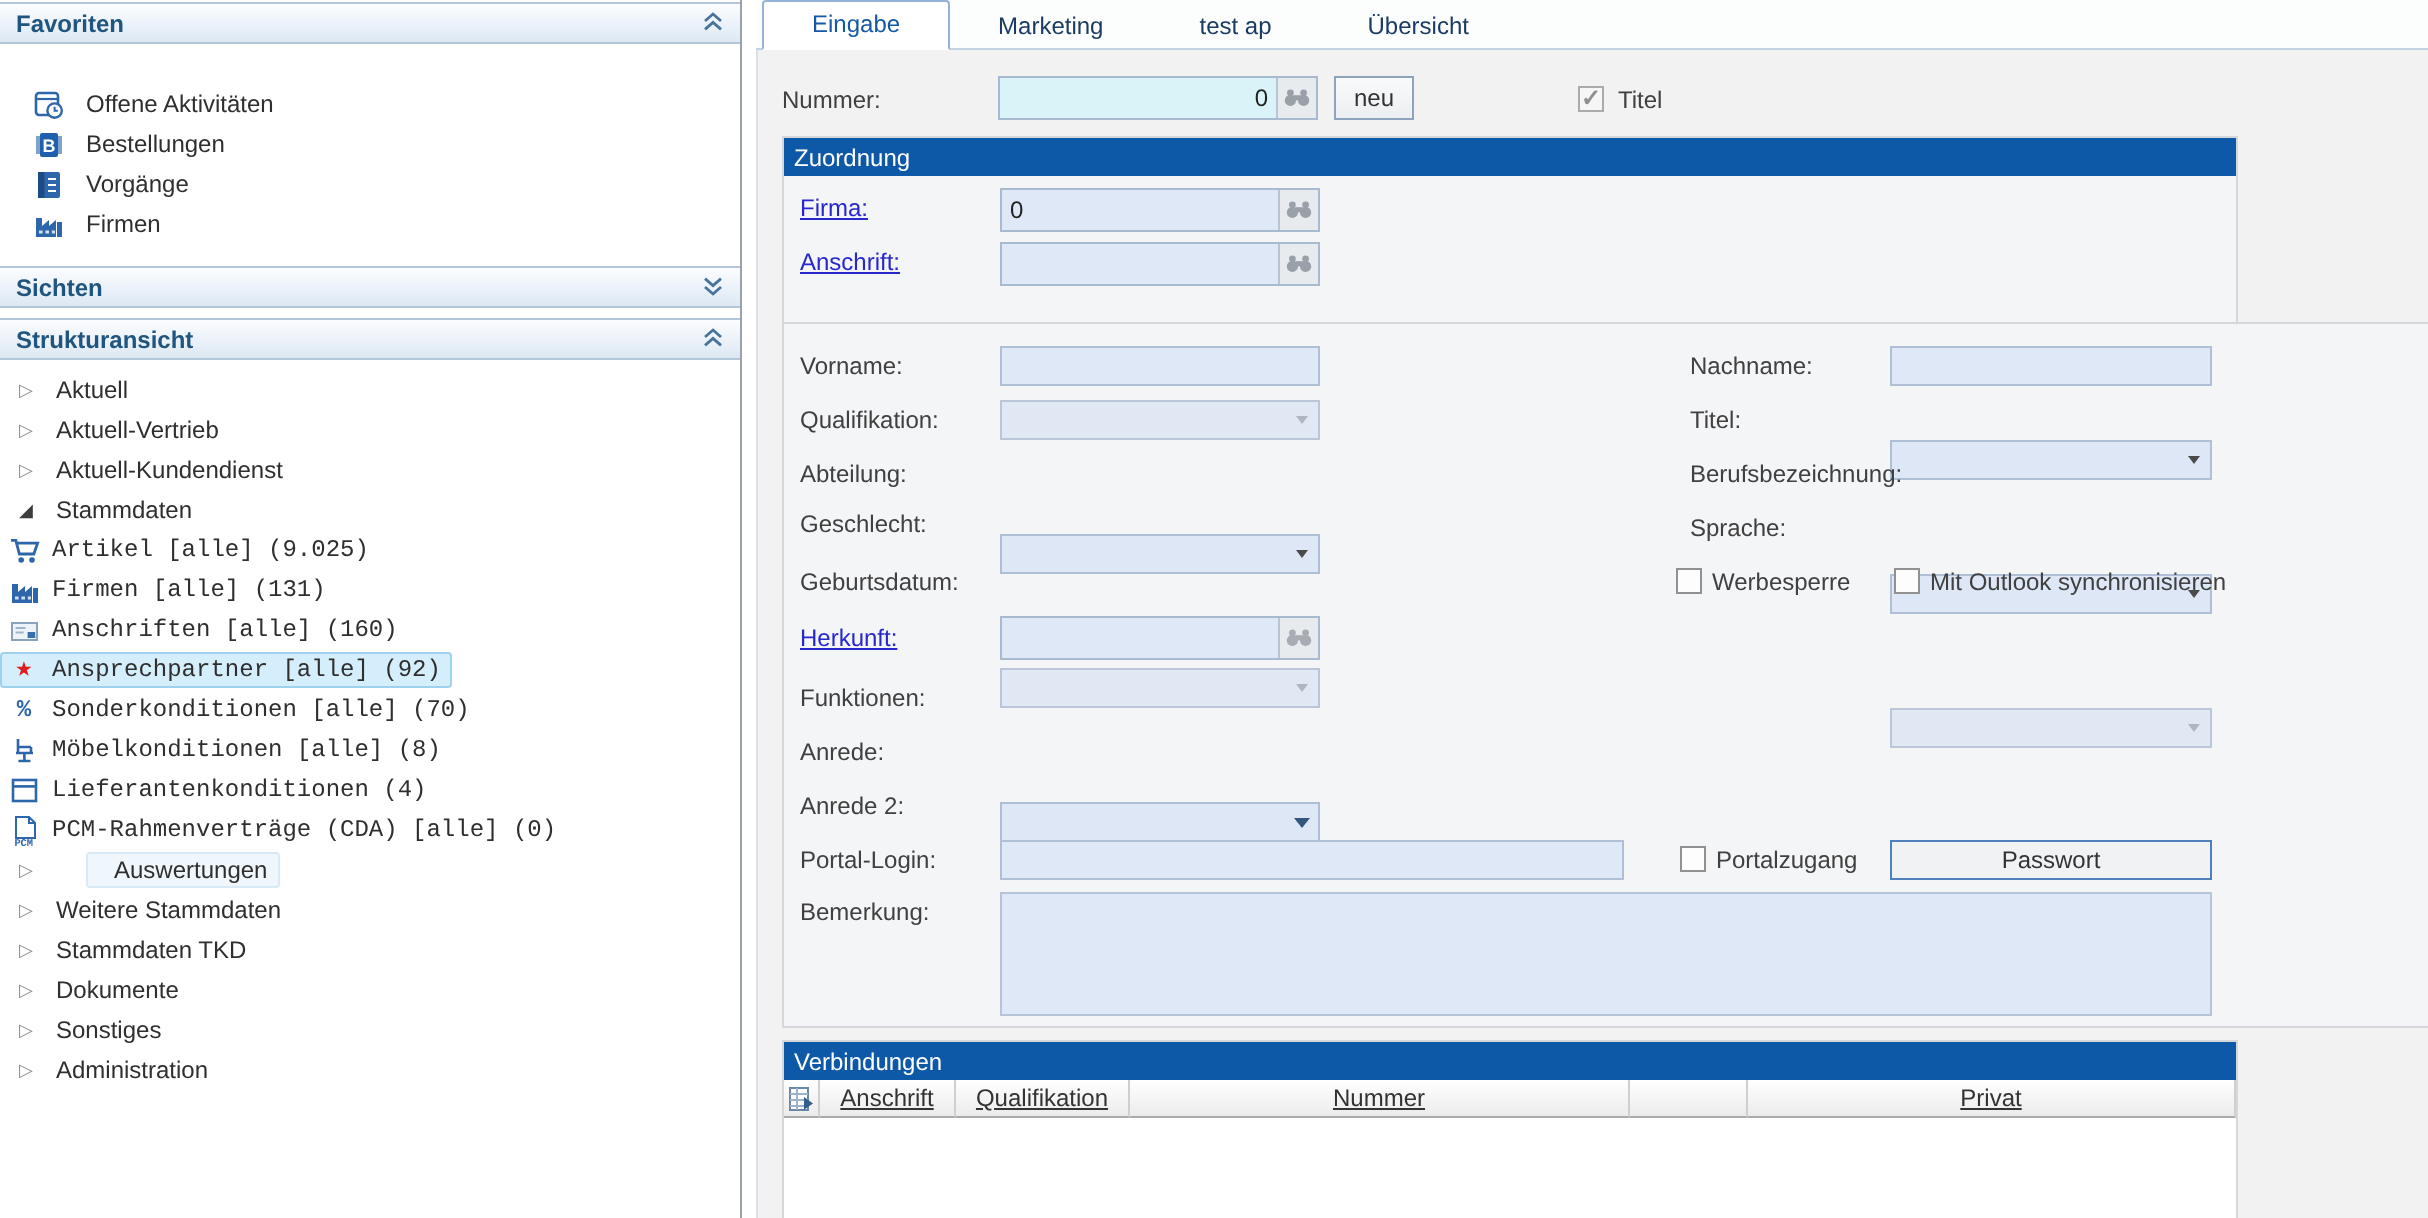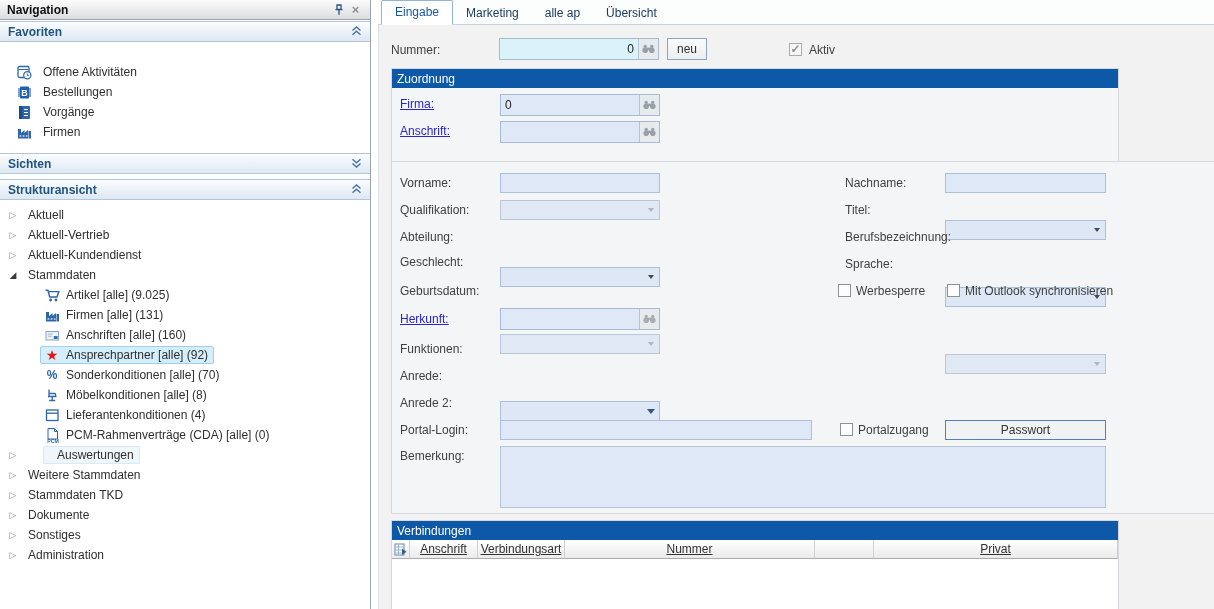--- a/index.html
+++ b/index.html
@@ -28,32 +28,32 @@
   .fav-row{height:20px;display:flex;align-items:center;}
   .fav-icon{width:22px;margin-left:13px;display:flex;justify-content:center;}
   .fav-label{margin-left:8px;color:#2f2f2f;}
 
   #tree{list-style:none;margin:5px 0 0 0;padding:0;}
   .trow{height:20px;display:flex;align-items:center;}
   .exp{width:12px;margin-left:7px;font-size:9px;color:#8f8f8f;text-align:center;flex:0 0 auto;}
   .exp.open{color:#3c3c3c;font-size:9px;}
   .tlabel{margin-left:7px;color:#2f2f2f;}
   .node-box{display:flex;align-items:center;border:1px solid transparent;border-radius:2px;padding:1px 5px 1px 1px;}
-  .trow.child .node-box{margin-left:40px;}
+  .trow.child .node-box{font-family:Liberation Mono, monospace;}
   .ticon{width:20px;display:flex;justify-content:center;flex:0 0 auto;}
   .ticon + .tlabel{margin-left:4px;}
   .node-box.selected{background:#d5eefb;border-color:#9ed1ee;}
   .node-box.focused{background:#f0f7fc;border-color:#d8eaf6;margin-left:24px !important;padding-left:6px;}
   .ticon-star{color:#e01b1b;font-size:14px;line-height:14px;}
   .ticon-pct{color:#2e66ac;font-weight:bold;font-size:12px;}
 
   
   #tabbar{position:absolute;left:378px;top:0;right:0;height:25px;background:#fcfdfd;
           border-bottom:1px solid #c3d3e4;display:flex;align-items:flex-end;padding-left:3px;box-sizing:border-box;}
-  .tab{height:22px;line-height:22px;padding:0 13px;color:#1b3b63;}
+  .tab{height:22px;line-height:22px;padding:0 24px;color:#1b3b63;}
   .tab.active{background:#fff;border:1px solid #95b3d7;border-bottom:1px solid #fff;
               color:#1458a6;margin-bottom:-1px;height:23px;border-radius:2px 2px 0 0;}
 
   #page{position:absolute;left:378px;top:25px;right:0;bottom:0;background:#f2f2f3;
         border-left:1px solid #d9e0e8;box-sizing:border-box;}
 
   .lbl{color:#404040;}
   .abs{position:absolute;}
 
   .groupbox{position:absolute;background:#f4f5f7;border:1px solid #d5d7da;box-sizing:border-box;}
@@ -95,32 +95,20 @@
          display:flex;align-items:center;justify-content:center;color:#333;box-sizing:border-box;}
   .vcell.first{justify-content:center;}
   .vbody{background:#fff;height:52px;}
 </style>
 </head>
 <body>
 
 <div id="canvas">
 
   <aside id="nav">
-    <div class="nav-title">
-      <span>Navigation</span>
-      <span class="spacer"></span>
-      <span class="title-btn">
-        <svg width="10" height="12" viewBox="0 0 10 12">
-            <path d="M3 1 h4 v4.5 h-4 z M1.5 5.7 h7 M5 5.7 v5" fill="none" stroke="#2c4f84" stroke-width="1.3"></path>
-          </svg>
-      </span>
-      <span class="title-btn">
-          <span class="close-x">×</span>
-        </span>
-    </div>
 
     <div class="sec-header sec-hdr-fav">
       <span>Favoriten</span>
       <span class="spacer"></span>
       <span>
         <svg width="11" height="10" viewBox="0 0 11 10">
             <path d="M1.5 4.5 L5.5 1 L9.5 4.5 M1.5 8.7 L5.5 5.2 L9.5 8.7" fill="none" stroke="#49739f" stroke-width="1.4"></path>
           </svg>
       </span>
     </div>
@@ -335,21 +323,21 @@
           <span class="node-box">
             <span class="tlabel">Administration</span>
           </span>
         </li>
       </ul>
   </aside>
 
   <div id="tabbar">
       <div class="tab active">Eingabe</div>
       <div class="tab">Marketing</div>
-      <div class="tab">alle ap</div>
+      <div class="tab">test ap</div>
       <div class="tab">Übersicht</div>
     </div>
 
   <div id="page">
 
     <span class="lbl abs" style="left:12px;top:18px;">Nummer:</span>
     <div class="lookup cyan abs" style="left:120px;top:13px;width:160px;">
       <span class="txt">0</span>
       <span class="btn">
         <svg width="13" height="10" viewBox="0 0 13 10">
@@ -360,21 +348,21 @@
             <circle cx="9.8" cy="2.4" r="1.7" fill="#9aa0a8"></circle>
           </svg>
       </span>
     </div>
     <div class="btn-std abs" style="left:288px;top:13px;width:40px;height:22px;">
       <span>neu</span>
     </div>
     <span class="cb disabled abs checked" id="cb-aktiv" style="left:410px;top:18px;">
         <span class="mark">✓</span>
       </span>
-    <span class="lbl abs" style="left:430px;top:18px;">Aktiv</span>
+    <span class="lbl abs" style="left:430px;top:18px;">Titel</span>
 
     <section class="groupbox" style="left:12px;top:43px;width:728px;height:109px;">
       <div class="bluebar">
         <span>Zuordnung</span>
       </div>
       <a class="flink abs" href="#" style="left:8px;top:28px;">Firma:</a>
       <div class="lookup abs" style="left:108px;top:25px;width:160px;">
         <span class="txt">0</span>
         <span class="btn">
           <svg width="13" height="10" viewBox="0 0 13 10">
@@ -512,21 +500,21 @@
       <div class="vtable">
         <div class="vhead" id="vhead">
             <div class="vcell first" style="width: 18px;">
               <svg width="14" height="13" viewBox="0 0 14 13">
                 <rect x="1" y="1" width="9" height="11" fill="#fff" stroke="#6b87a8"></rect>
                 <path d="M1 4 h9 M1 7 h9 M1 10 h9 M4.5 1 v11" stroke="#9db3c9"></path>
                 <path d="M8 5.5 l4.5 3.2 L8 11.9 z" fill="#355d8e"></path>
               </svg>
             </div>
             <div class="vcell" style="width: 68px;">Anschrift</div>
-            <div class="vcell" style="width: 87px;">Verbindungsart</div>
+            <div class="vcell" style="width: 87px;">Qualifikation</div>
             <div class="vcell" style="width: 250px;">Nummer</div>
             <div class="vcell" style="width: 59px;"></div>
             <div class="vcell" style="width: 244px;">Privat</div>
           </div>
         <div class="vbody"></div>
       </div>
     </section>
   </div>
 </div>
 

